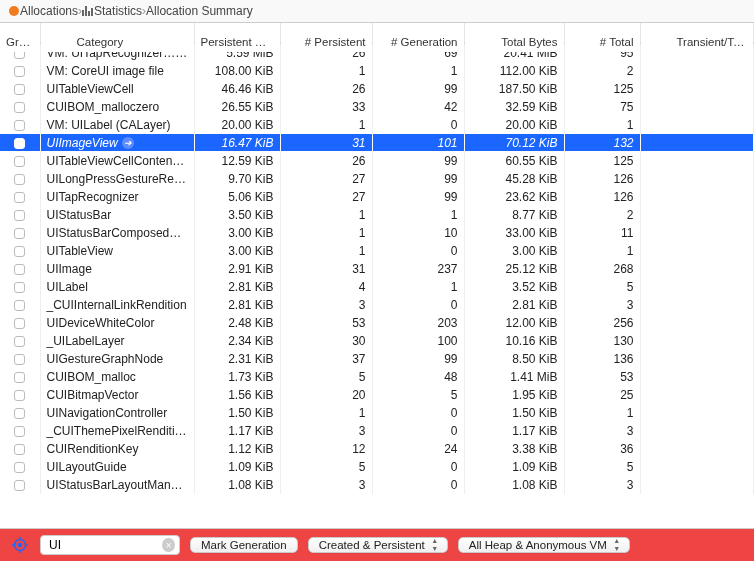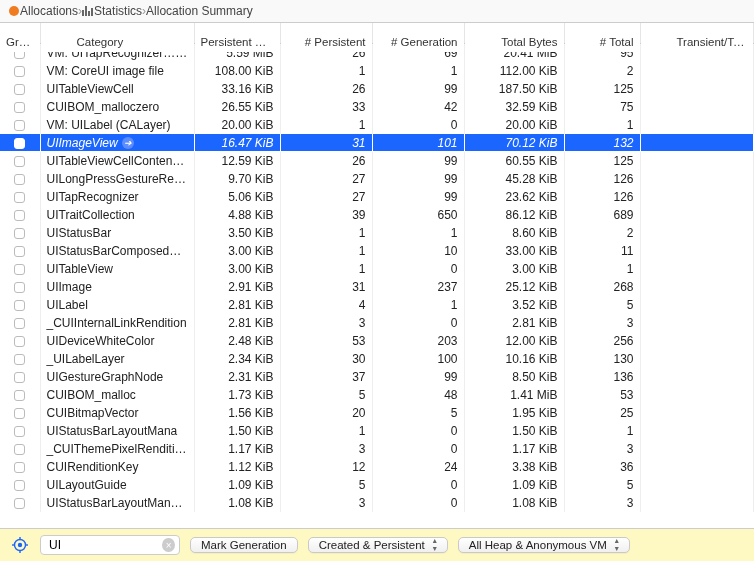--- a/index.html
+++ b/index.html
@@ -121,21 +121,21 @@
   .sort-chev { font-size:9px; color:#666; margin-left:2px; }
 
   
   .footer {
     flex: 0 0 auto;
     display: flex;
     align-items: center;
     gap: 10px;
     padding: 6px 10px;
     border-top: 1px solid #ccc;
-    background: #fef9c3;
+    background: #ef4444;
   }
   .target-btn {
     width: 20px; height: 20px;
     display:flex; align-items:center; justify-content:center;
     color:#1a66ff;
   }
   .search-field {
     display:flex; align-items:center;
     background:#fff;
     border:1px solid #ccc;
@@ -237,21 +237,21 @@
           <td class="right">108.00 KiB</td>
           <td class="right">1</td>
           <td class="right">1</td>
           <td class="right">112.00 KiB</td>
           <td class="right">2</td>
           <td class="left"></td>
         </tr>
         <tr>
           <td class="col-graph"><span class="cb"></span></td>
           <td class="left"><span>UITableViewCell</span></td>
-          <td class="right">33.16 KiB</td>
+          <td class="right">46.46 KiB</td>
           <td class="right">26</td>
           <td class="right">99</td>
           <td class="right">187.50 KiB</td>
           <td class="right">125</td>
           <td class="left"></td>
         </tr>
         <tr>
           <td class="col-graph"><span class="cb"></span></td>
           <td class="left"><span>CUIBOM_malloczero</span></td>
           <td class="right">26.55 KiB</td>
@@ -306,35 +306,25 @@
           <td class="left"><span>UITapRecognizer</span></td>
           <td class="right">5.06 KiB</td>
           <td class="right">27</td>
           <td class="right">99</td>
           <td class="right">23.62 KiB</td>
           <td class="right">126</td>
           <td class="left"></td>
         </tr>
         <tr>
           <td class="col-graph"><span class="cb"></span></td>
-          <td class="left"><span>UITraitCollection</span></td>
-          <td class="right">4.88 KiB</td>
-          <td class="right">39</td>
-          <td class="right">650</td>
-          <td class="right">86.12 KiB</td>
-          <td class="right">689</td>
-          <td class="left"></td>
-        </tr>
-        <tr>
-          <td class="col-graph"><span class="cb"></span></td>
           <td class="left"><span>UIStatusBar</span></td>
           <td class="right">3.50 KiB</td>
           <td class="right">1</td>
           <td class="right">1</td>
-          <td class="right">8.60 KiB</td>
+          <td class="right">8.77 KiB</td>
           <td class="right">2</td>
           <td class="left"></td>
         </tr>
         <tr>
           <td class="col-graph"><span class="cb"></span></td>
           <td class="left"><span>UIStatusBarComposedD…</span></td>
           <td class="right">3.00 KiB</td>
           <td class="right">1</td>
           <td class="right">10</td>
           <td class="right">33.00 KiB</td>
@@ -426,21 +416,21 @@
           <td class="left"><span>CUIBitmapVector</span></td>
           <td class="right">1.56 KiB</td>
           <td class="right">20</td>
           <td class="right">5</td>
           <td class="right">1.95 KiB</td>
           <td class="right">25</td>
           <td class="left"></td>
         </tr>
         <tr>
           <td class="col-graph"><span class="cb"></span></td>
-          <td class="left"><span>UIStatusBarLayoutMana</span></td>
+          <td class="left"><span>UINavigationController</span></td>
           <td class="right">1.50 KiB</td>
           <td class="right">1</td>
           <td class="right">0</td>
           <td class="right">1.50 KiB</td>
           <td class="right">1</td>
           <td class="left"></td>
         </tr>
         <tr>
           <td class="col-graph"><span class="cb"></span></td>
           <td class="left"><span>_CUIThemePixelRendition</span></td>

